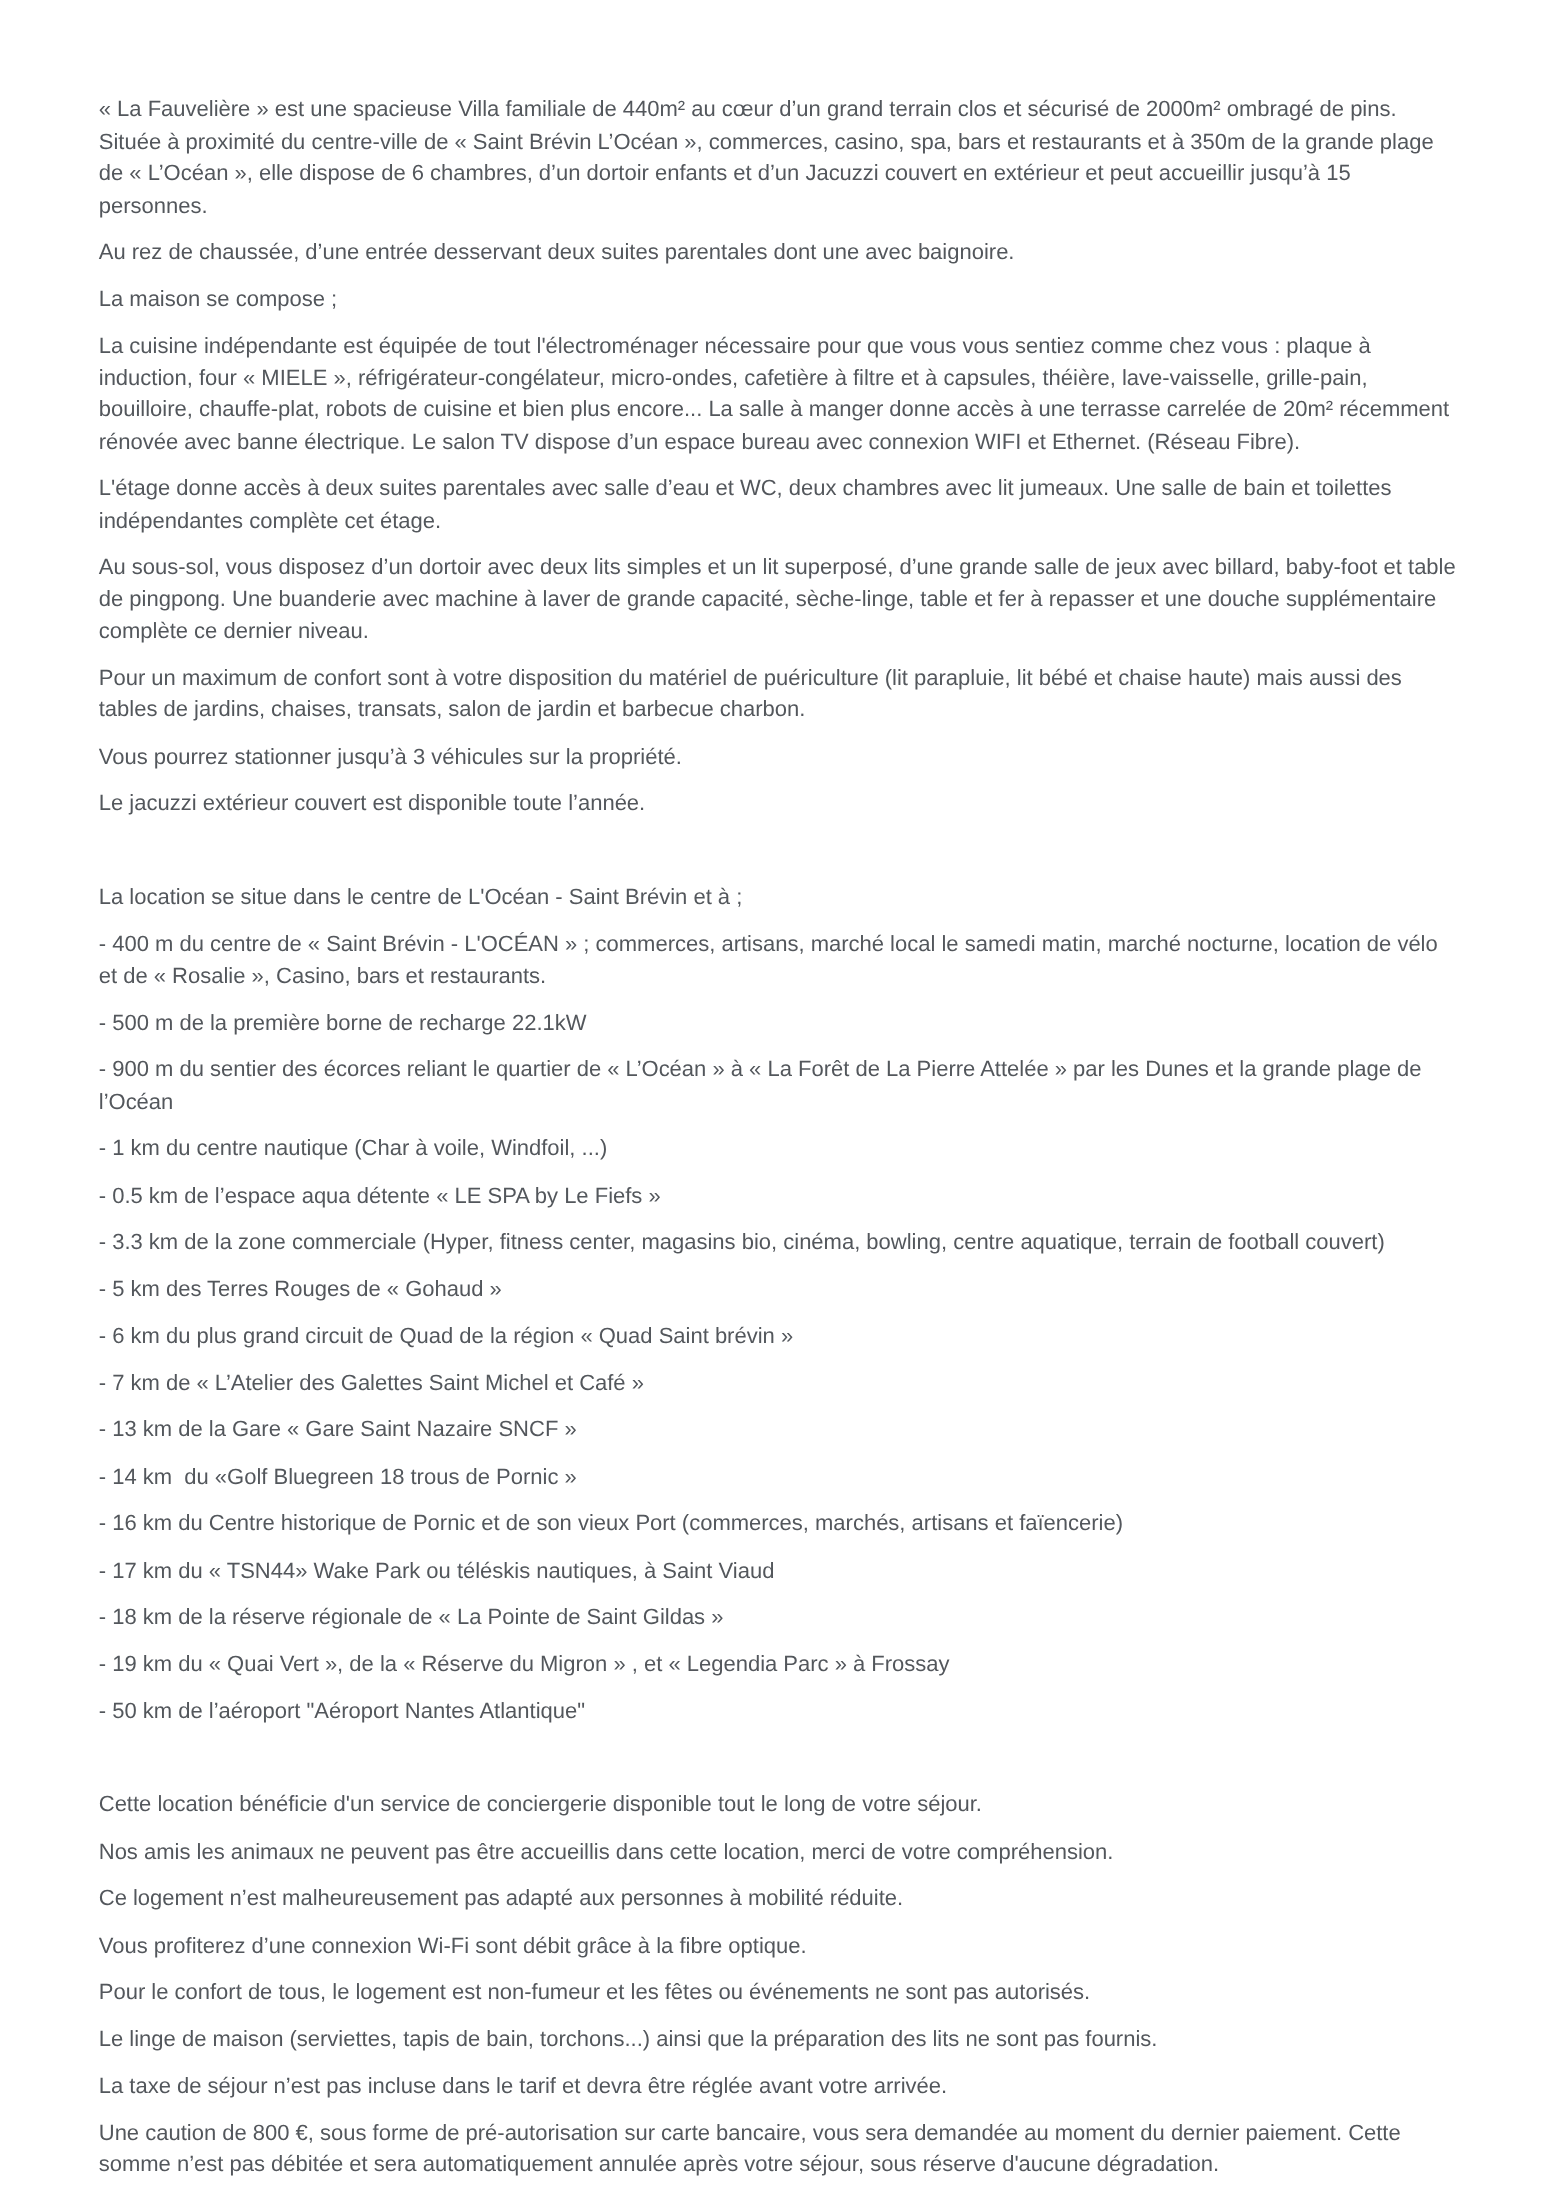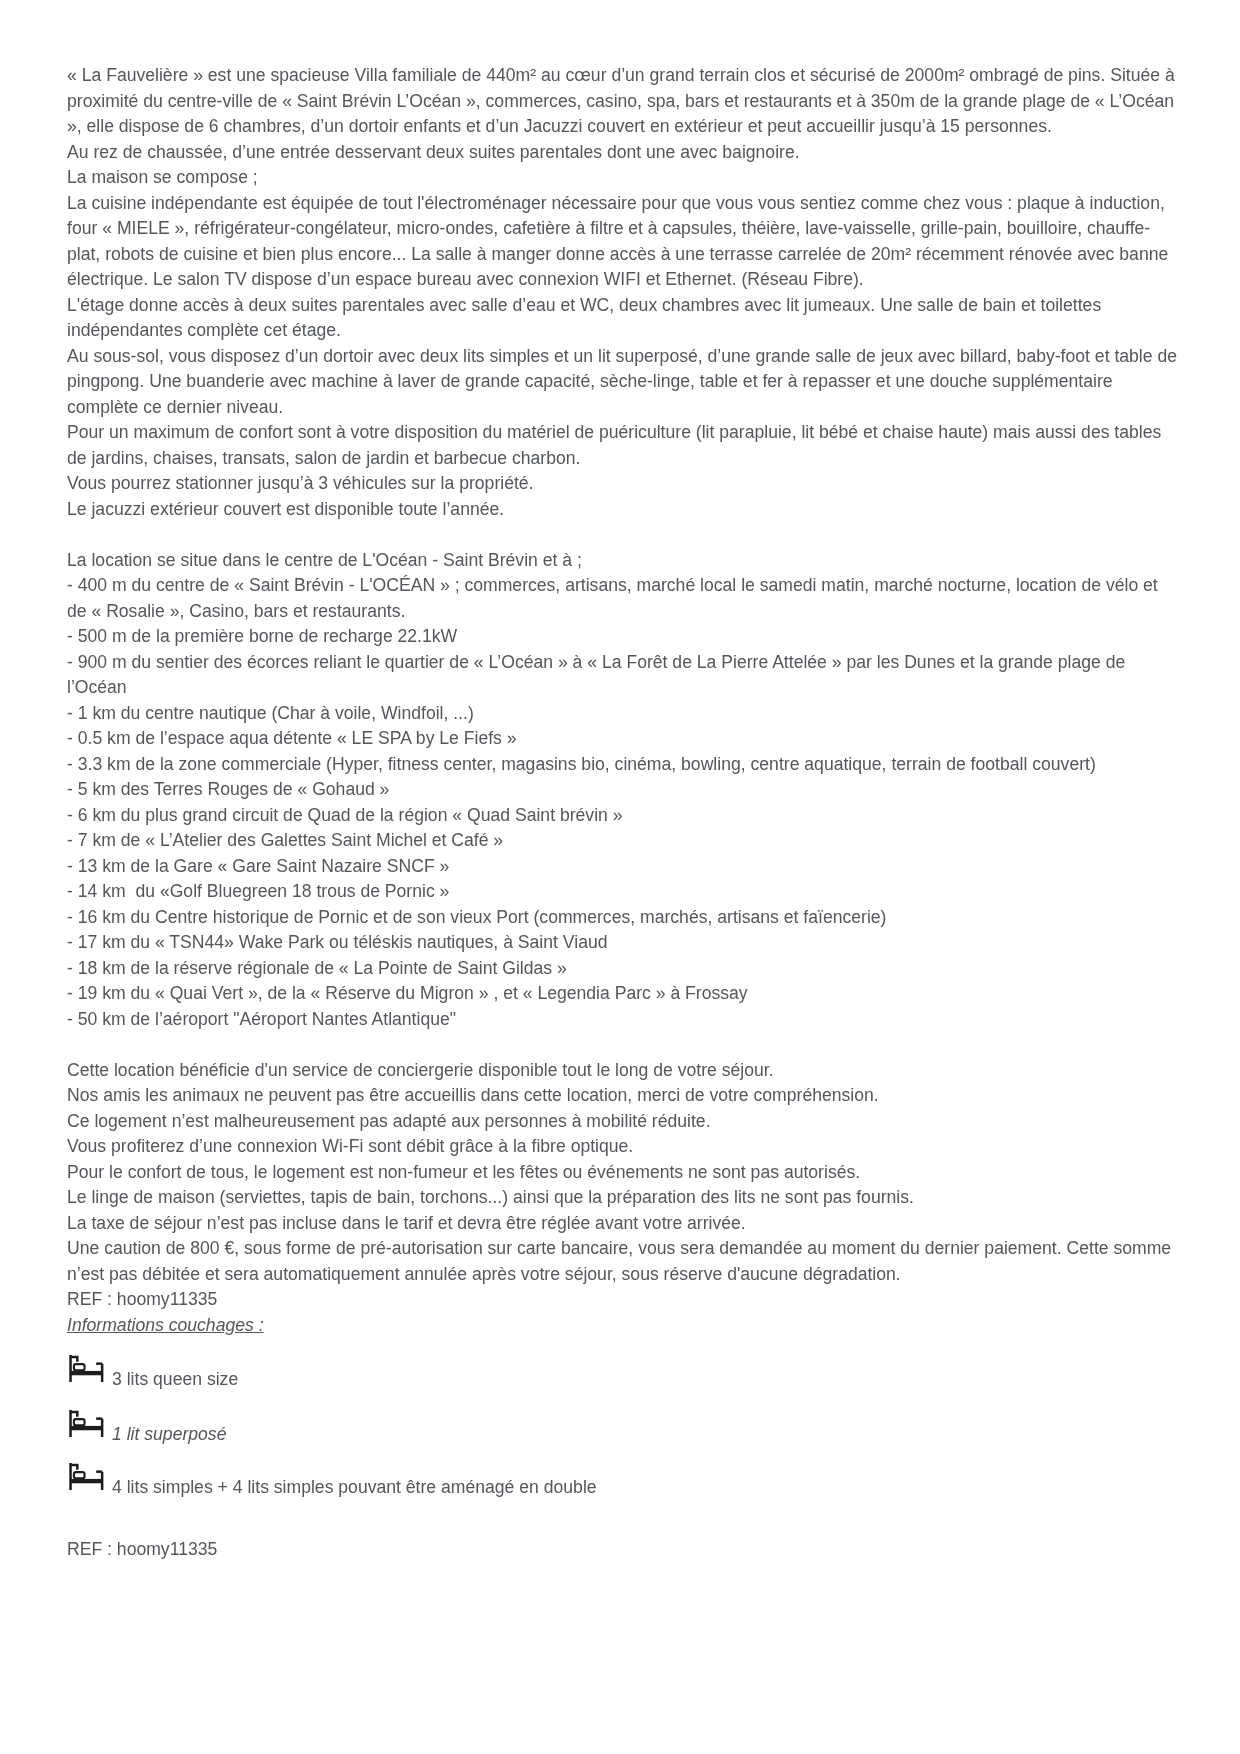--- a/index.html
+++ b/index.html
@@ -17,21 +17,21 @@
   }
   .doc {
     position: absolute;
     left: 67px;
     top: 63px;
     width: 1114px;
     font-size: 17.6px;
     line-height: 25.5px;
   }
   .doc p {
-    margin: 0;
+    margin: 12px;
     white-space: pre-wrap;
   }
   .spacer {
     height: 25.5px;
   }
   .couchages-heading {
     font-style: italic;
     text-decoration: underline;
   }
   .bed-row {

